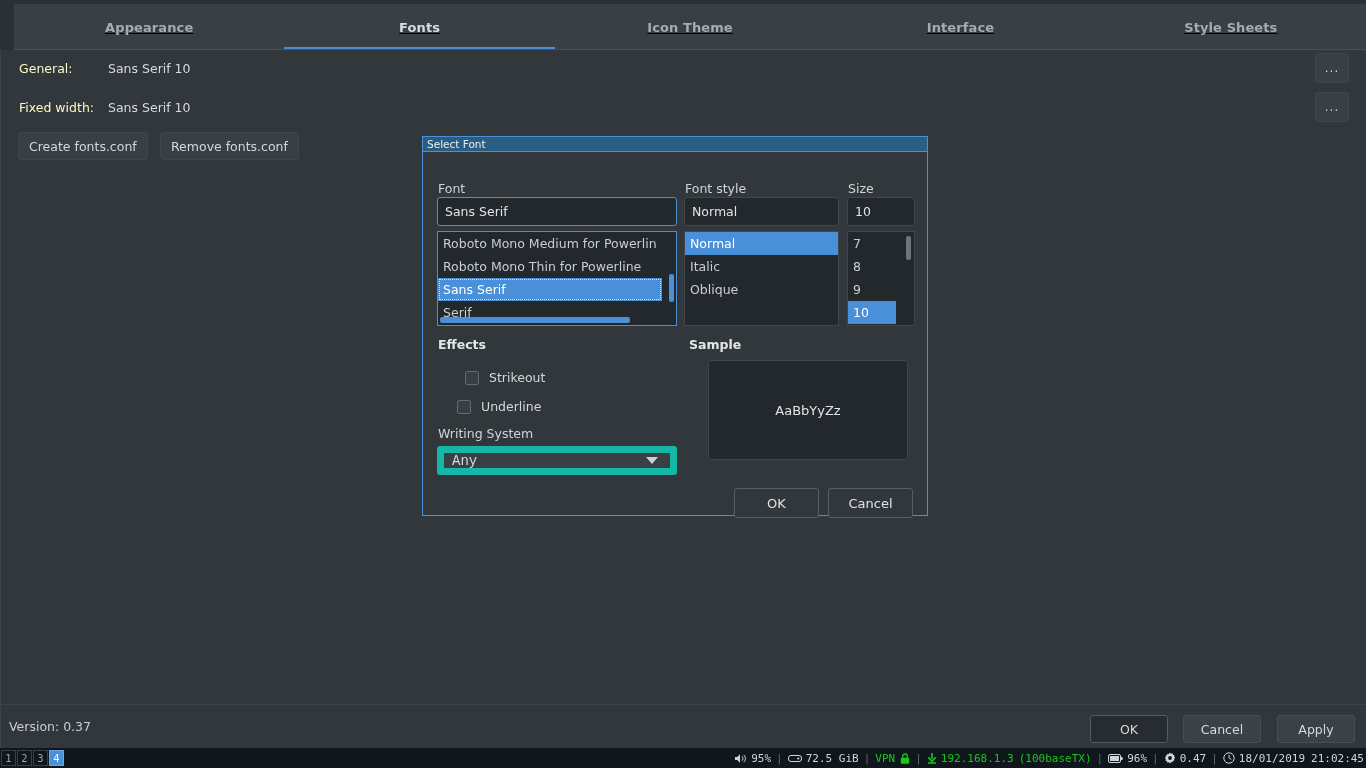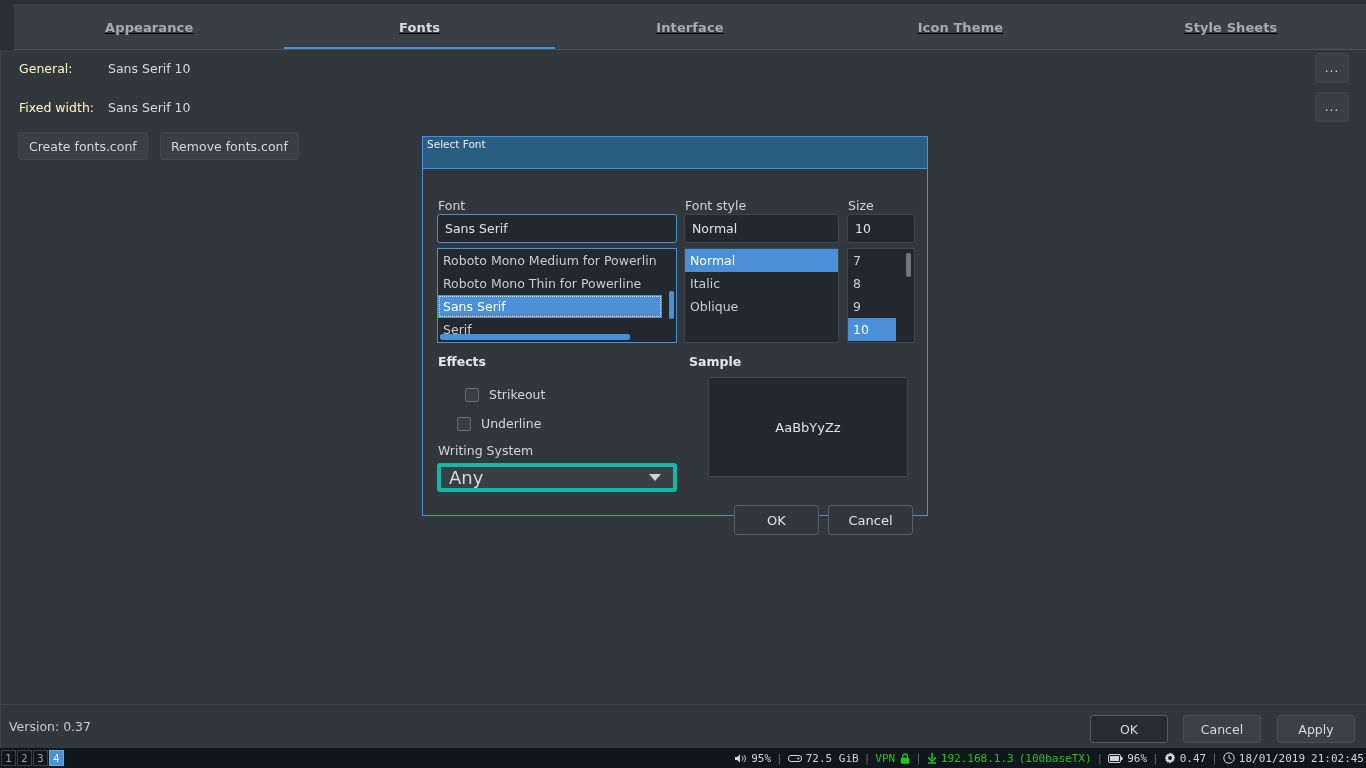--- a/index.html
+++ b/index.html
@@ -148,21 +148,21 @@
   
   .dialog {
     position: absolute;
     left: 422px; top: 136px;
     width: 506px;
     height: 380px;
     background: #31373b;
     border: 1px solid #4a90d9;
   }
   .dlg-title {
-    height: 32px;
+    height: 15px;
     background: #2a5d82;
     color: #e8eef3;
     font-size: 10.5px;
     line-height: 15px;
     padding-left: 4px;
     border-bottom: 1px solid #4a90d9;
     cursor: default;
   }
   .dlg-body { position: relative; height: 363px; }
 
@@ -246,28 +246,29 @@
   .cblabel {
     margin-left: 10px;
     color: #d2d7db;
     font-size: 12.5px;
   }
 
   
   .combo {
     position: absolute;
     background: #383f45;
-    border: 4px solid #14b8a6;
+    border: 7px solid #14b8a6;
     border-radius: 3px;
     display: flex;
     align-items: center;
     color: #d5dade;
-    font-size: 18px;
+    font-size: 14px;
     padding-left: 8px;
     cursor: pointer;
+    font-family: Liberation Mono, monospace;
   }
   .combo .arrow {
     position: absolute;
     right: 12px;
     width: 0; height: 0;
     border-left: 6px solid transparent;
     border-right: 6px solid transparent;
     border-top: 7px solid #ccd1d6;
   }
 
@@ -341,22 +342,22 @@
   .tray svg { display: block; }
 </style>
 </head>
 <body>
 
 <div class="app">
 
   <div class="tabbar">
     <div class="tab">Appearance</div>
     <div class="tab active">Fonts</div>
+    <div class="tab">Icon Theme</div>
     <div class="tab">Interface</div>
-    <div class="tab">Icon Theme</div>
     <div class="tab">Style Sheets</div>
   </div>
 
   <div class="content">
 
     <div class="row-label" style="left:18px; top:11px;">General:</div>
     <div class="row-value" style="left:107px; top:11px;">Sans Serif 10</div>
     <div class="dots-btn" style="left:1314px; top:3px;">...</div>
 
     <div class="row-label" style="left:18px; top:50px;">Fixed width:</div>

